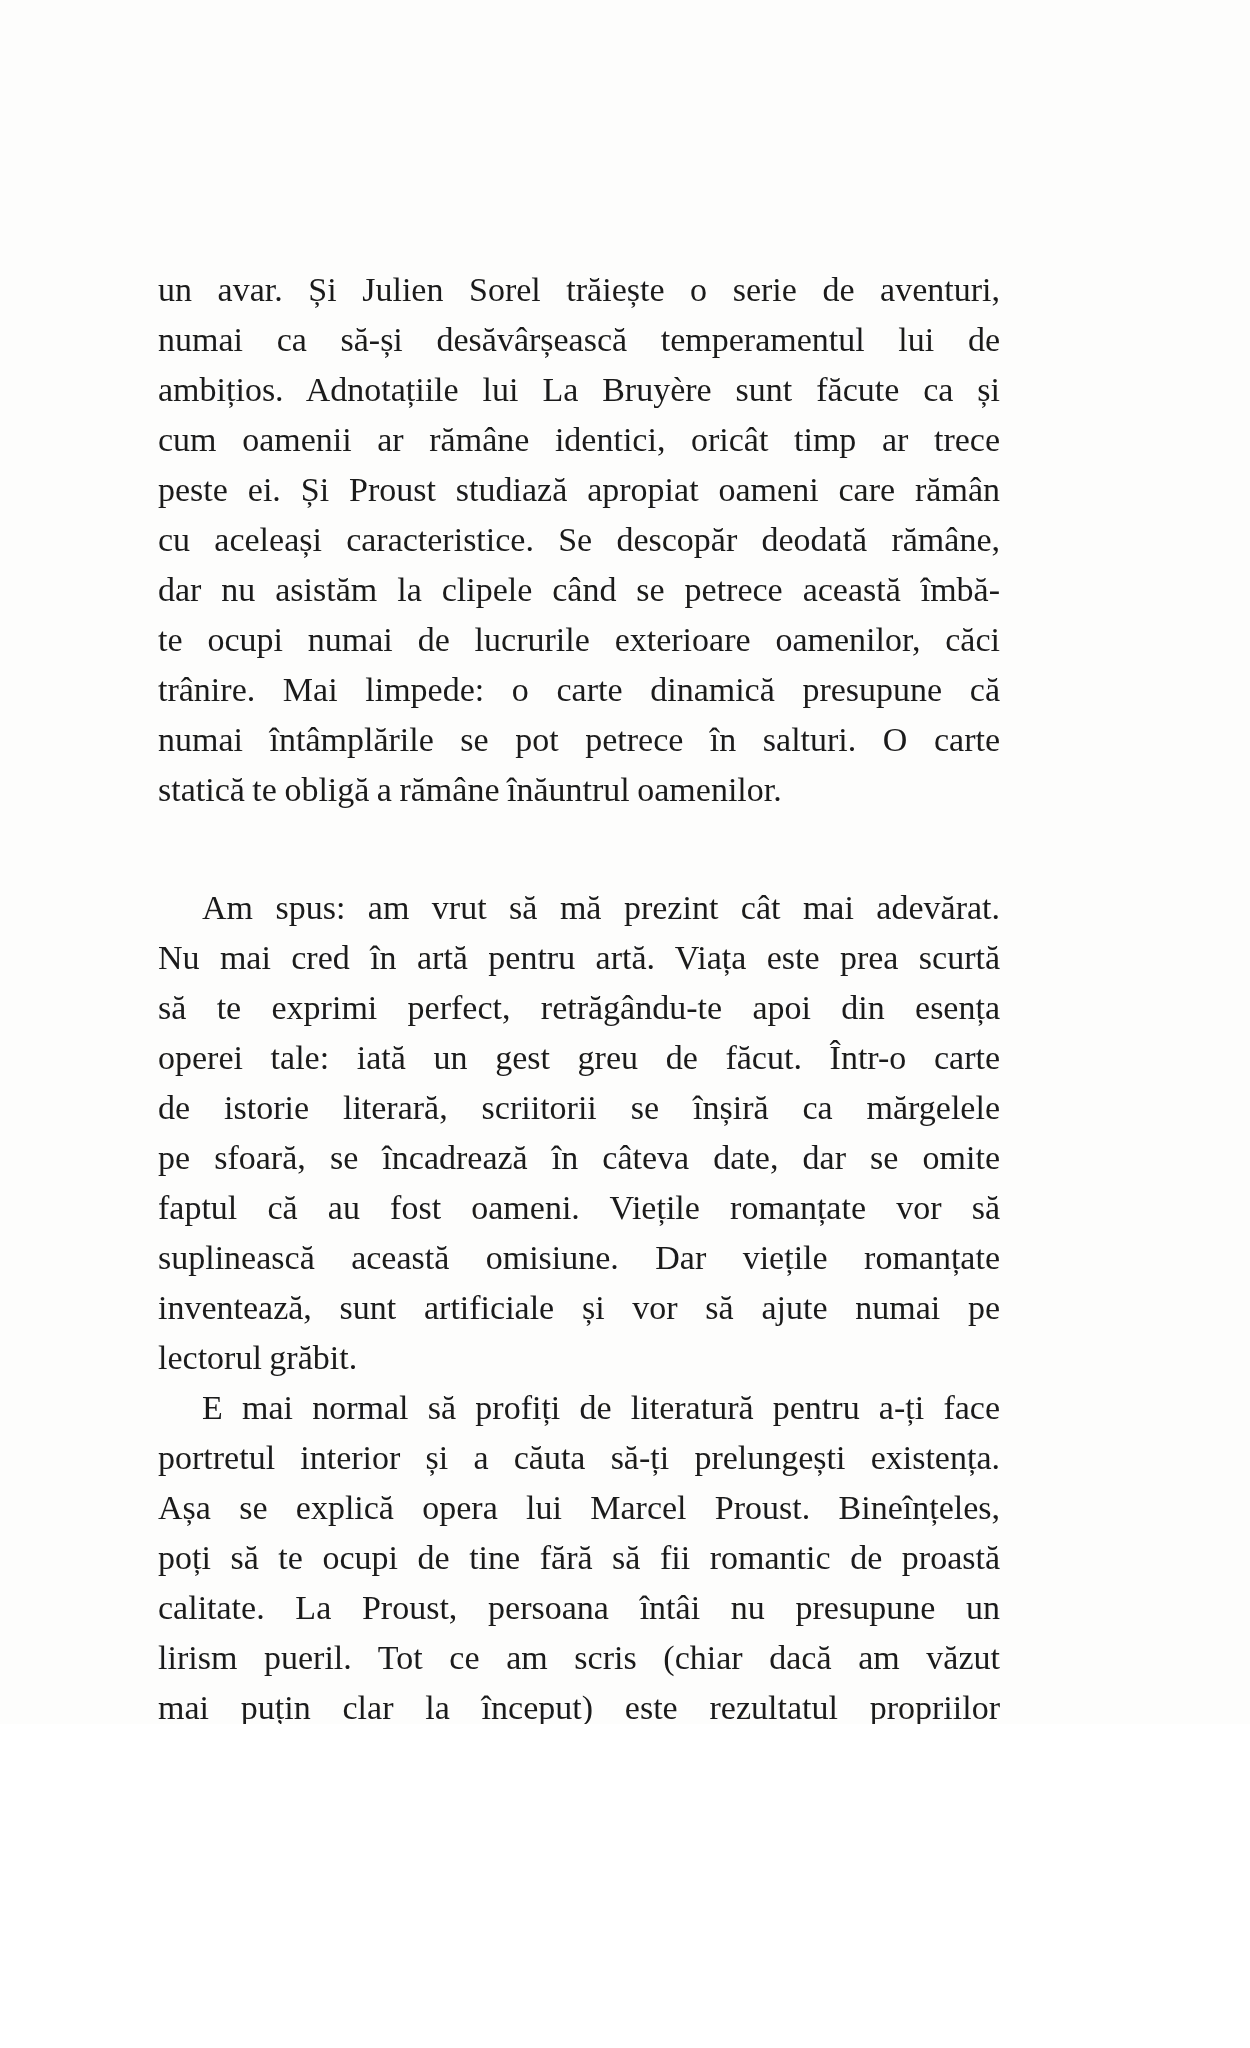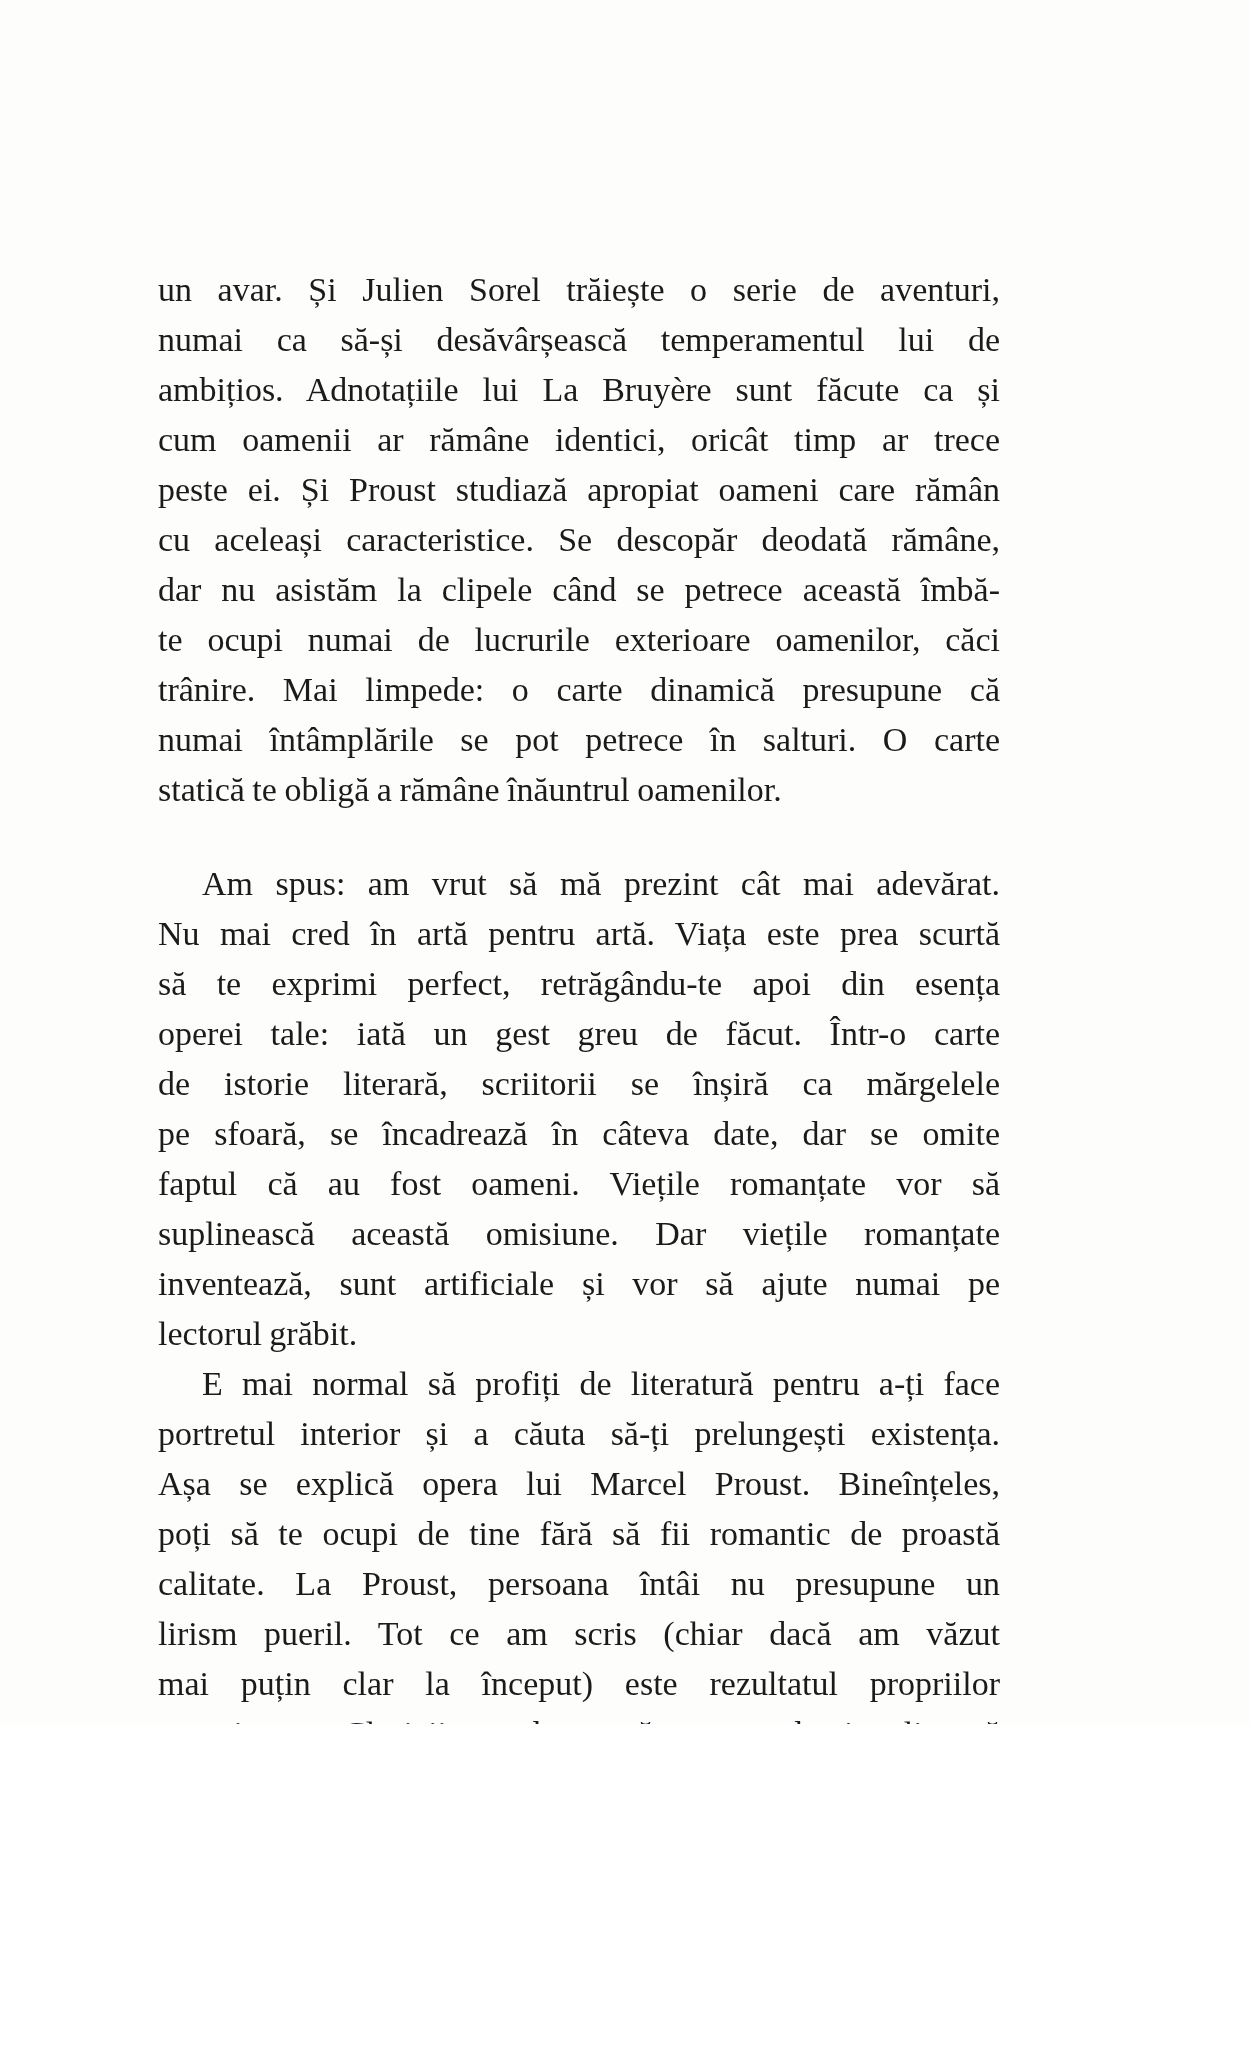--- a/index.html
+++ b/index.html
@@ -31,21 +31,21 @@
     text-align-last: justify;
     white-space: normal;
   }
   .line.last {
     text-align-last: left;
   }
   .line.indent {
     padding-left: 44px;
   }
   .line.gap {
-    margin-top: 44px;
+    margin-top: 68px;
   }
   .folio {
     position: absolute;
     left: 1050px;
     top: 1926px;
     font-size: 31px;
     line-height: 36px;
     color: #3b82f6;
     letter-spacing: 2px;
   }

